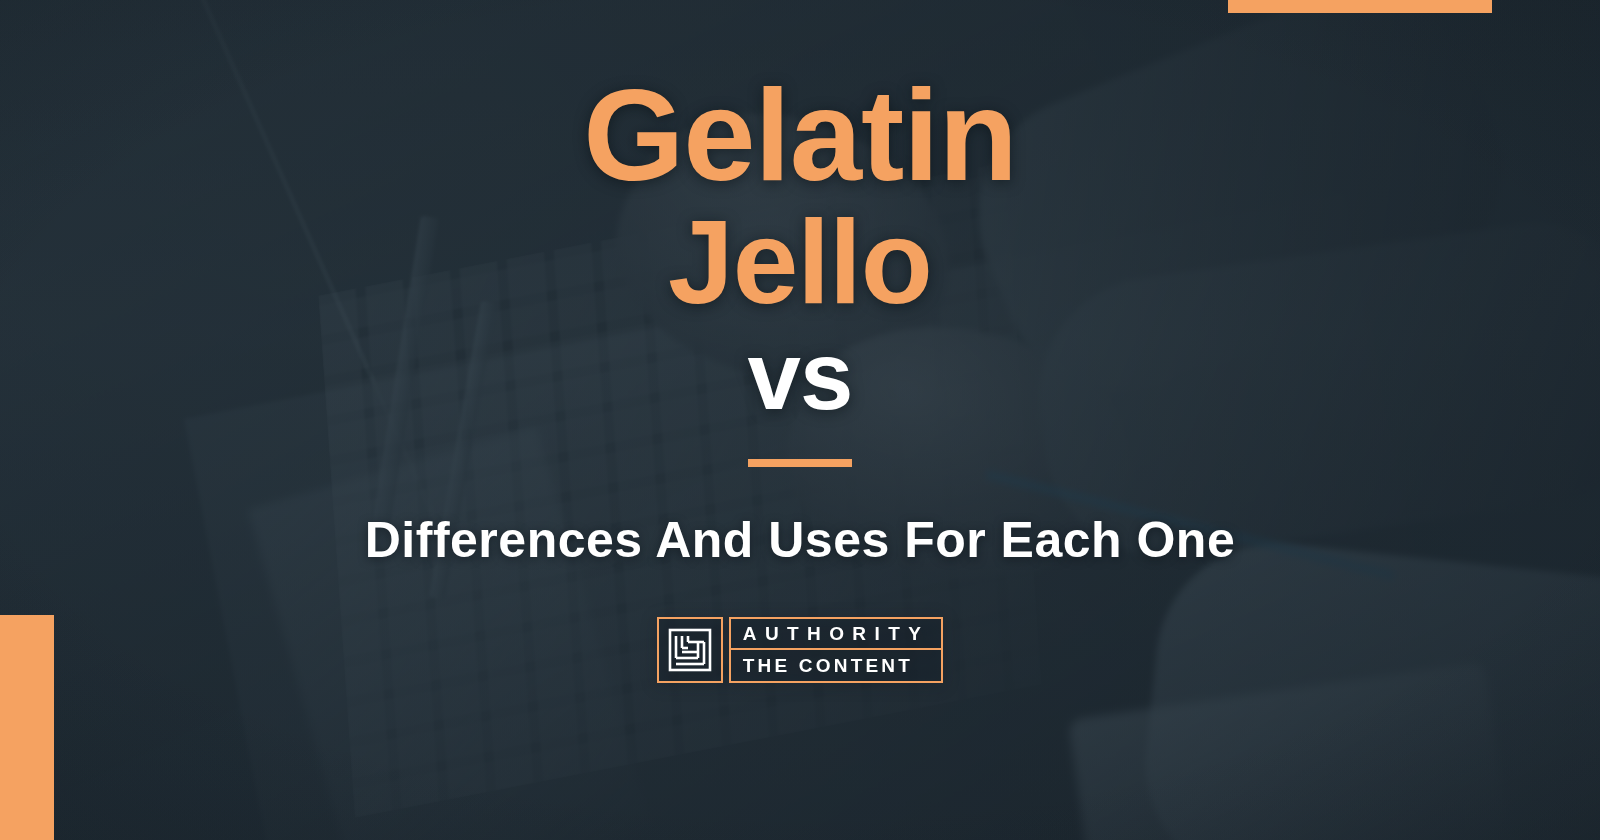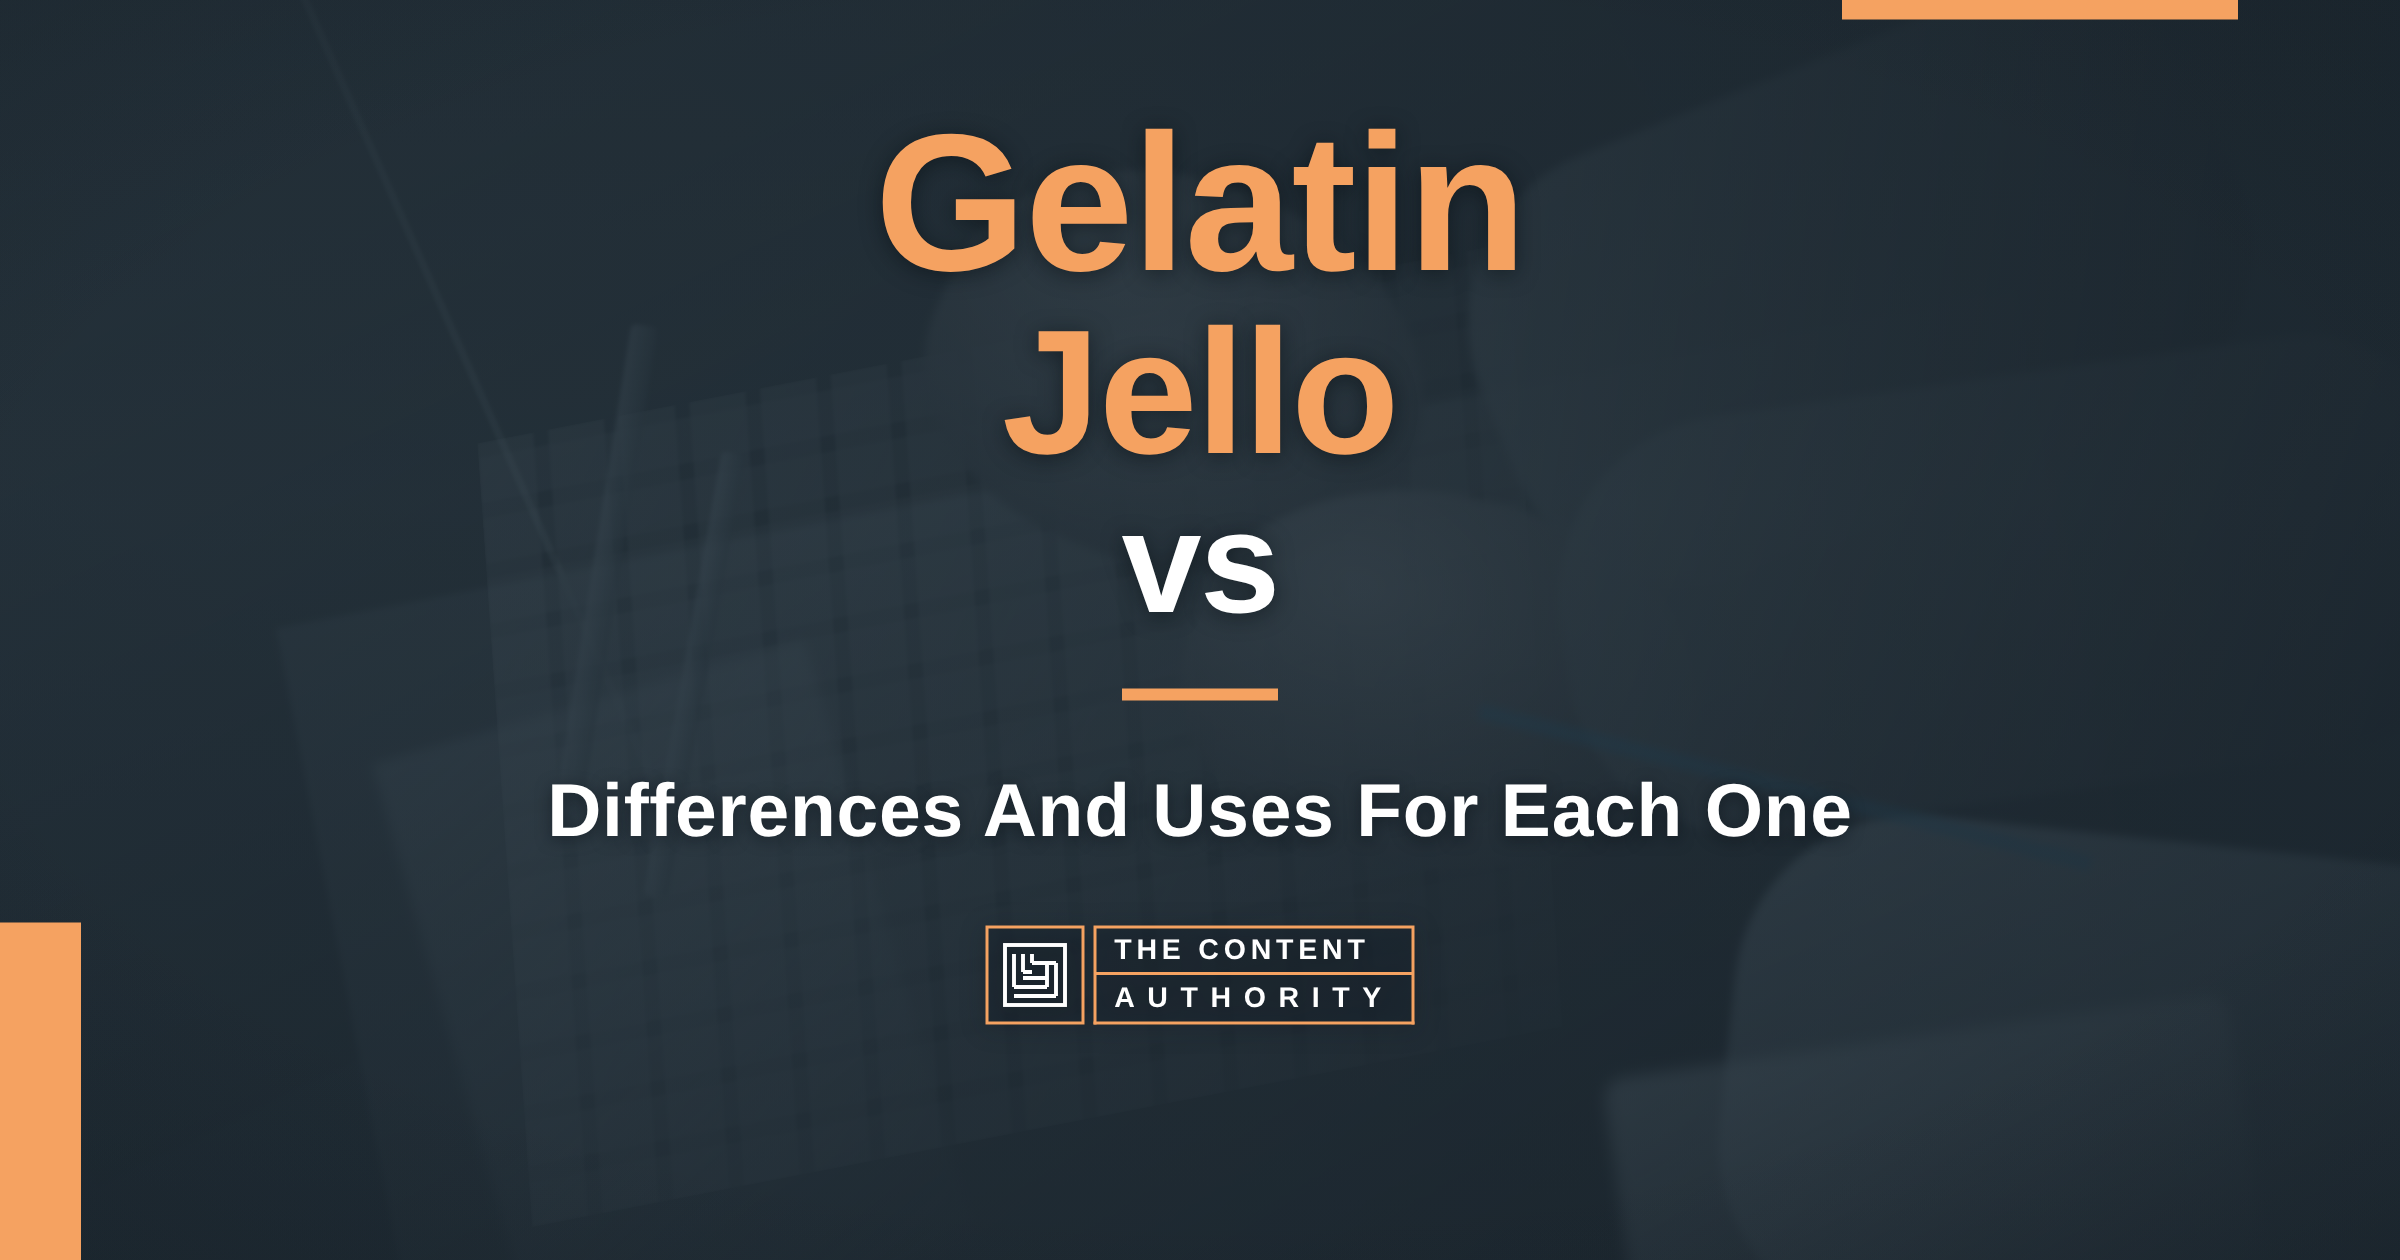--- a/index.html
+++ b/index.html
@@ -288,23 +288,23 @@
             <path d="M9 31 L31 31"></path>
             <path d="M15 25 L31 25"></path>
             <path d="M21 15 L37 15"></path>
             <path d="M31 15 L31 31"></path>
             <path d="M37 15 L37 37"></path>
             <path d="M21 21 L15 21"></path>
           </g>
         </svg>
       </div>
       <div class="logo-words">
+        <div class="logo-row r2">
+          <span>AUTHORITY</span>
+        </div>
         <div class="logo-row r1">
           <span>THE CONTENT</span>
         </div>
-        <div class="logo-row r2">
-          <span>AUTHORITY</span>
-        </div>
       </div>
     </div>
 
   </div>
 </div>
 
 </body></html>

